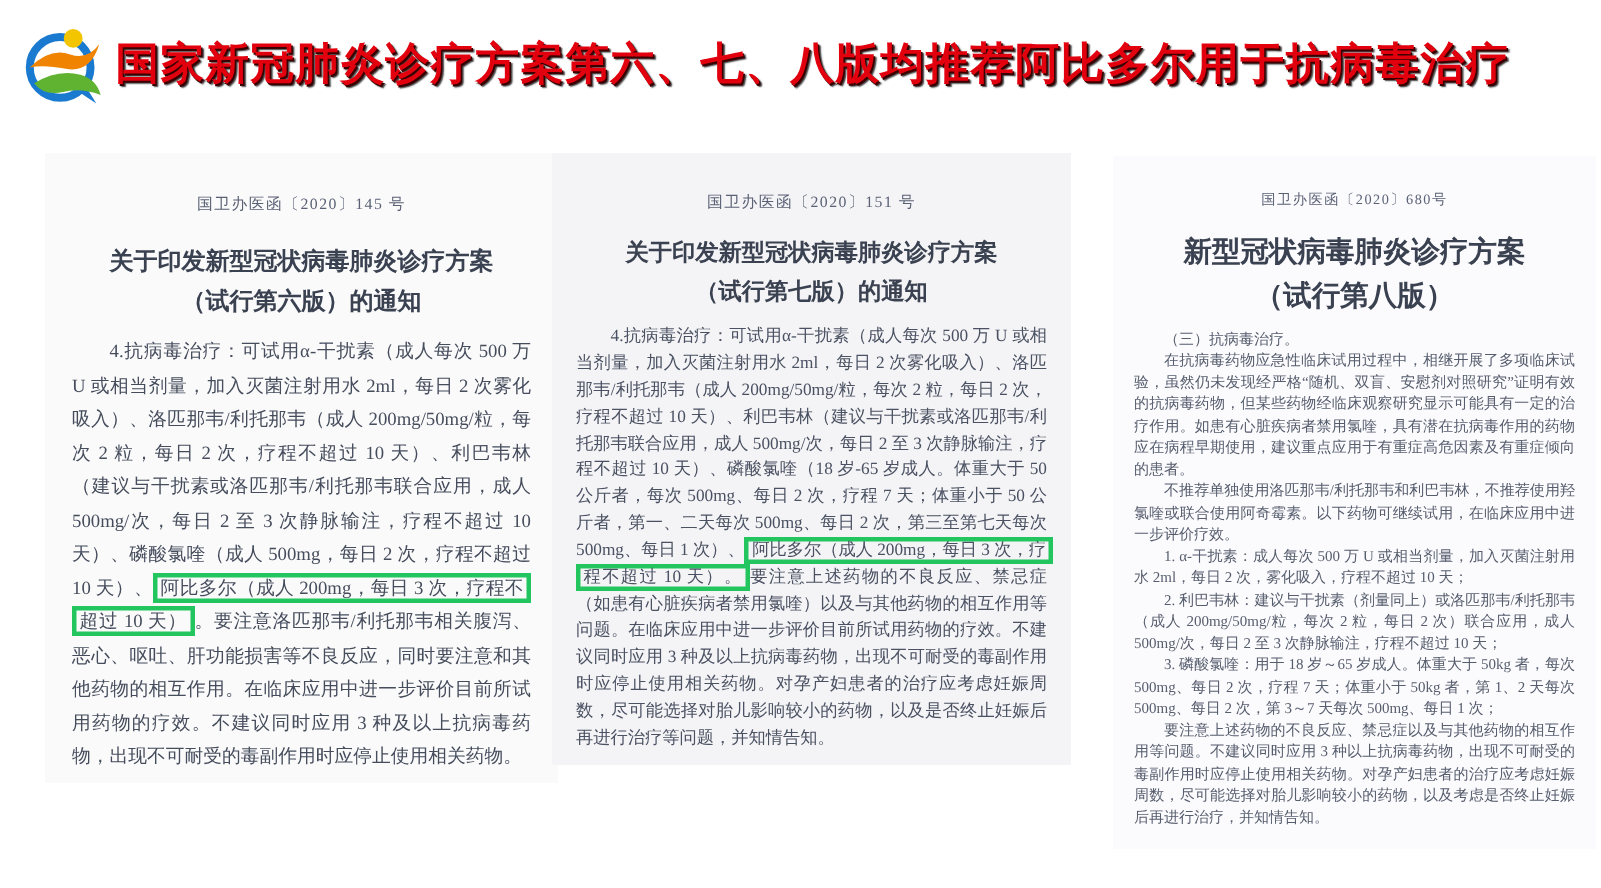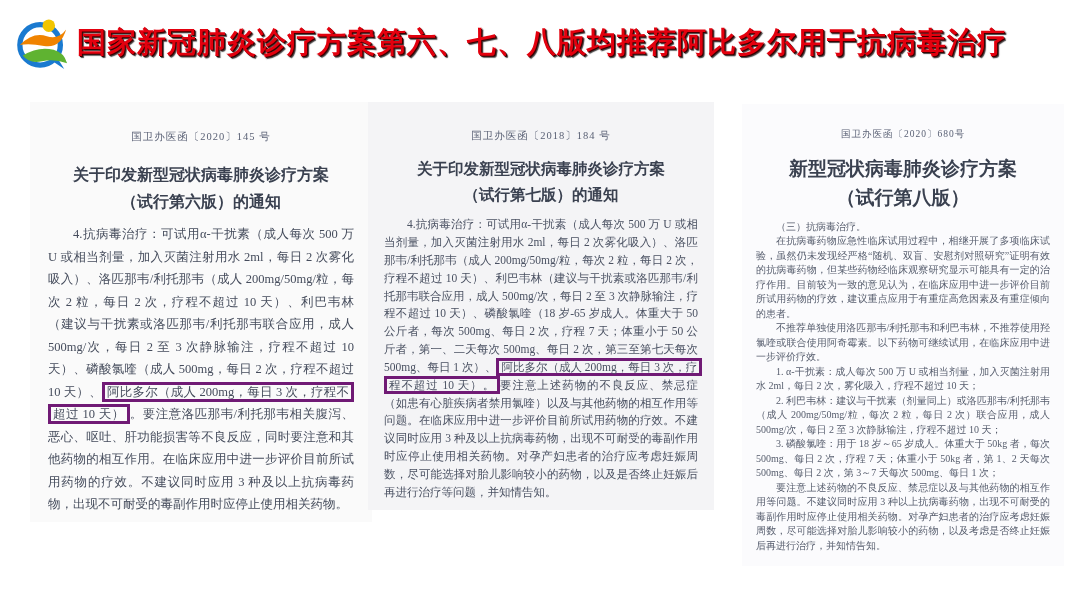--- a/index.html
+++ b/index.html
@@ -20,21 +20,21 @@
     text-shadow:1px 1px 0 #3a0000, 2px 2px 1px rgba(0,0,0,0.75);
   }
 
   
   .doc{position:absolute;box-sizing:border-box;}
   .doc-no{text-align:center;color:#5a6175;letter-spacing:1px;}
   .doc-title{margin:0;text-align:center;font-weight:bold;color:#3a4150;}
   .doc-body p{margin:0;text-align:justify;}
   .doc-body p.indent{text-indent:2em;}
   .boxed{
-    border:3px solid #701a75;padding:0 2px;
+    border:3px solid #22c55e;padding:0 2px;
     box-decoration-break:clone;-webkit-box-decoration-break:clone;
   }
 
   .doc-1{left:30px;top:102px;width:342px;height:420px;padding:26px 18px 20px;
          background:#fafafa;font-size:12.5px;line-height:1.8;color:#454c5c;}
   .doc-1 .doc-no{font-size:10.5px;}
   .doc-1 .doc-title{font-size:16px;line-height:1.7;margin-top:14px;}
   .doc-1 .doc-body{margin-top:8px;}
 
   .doc-2{left:368px;top:102px;width:346px;height:408px;padding:26px 16px 20px;
@@ -74,39 +74,39 @@
       <h2 class="doc-title">
           <div>关于印发新型冠状病毒肺炎诊疗方案</div>
           <div>（试行第六版）的通知</div>
         </h2>
       <div class="doc-body">
           <p class="indent"><span>4.抗病毒治疗：可试用α-干扰素（成人每次 500 万 U 或相当剂量，加入灭菌注射用水 2ml，每日 2 次雾化吸入）、洛匹那韦/利托那韦（成人 200mg/50mg/粒，每次 2 粒，每日 2 次，疗程不超过 10 天）、利巴韦林（建议与干扰素或洛匹那韦/利托那韦联合应用，成人 500mg/次，每日 2 至 3 次静脉输注，疗程不超过 10 天）、磷酸氯喹（成人 500mg，每日 2 次，疗程不超过 10 天）、</span><span class="boxed">阿比多尔（成人 200mg，每日 3 次，疗程不超过 10 天）</span><span>。要注意洛匹那韦/利托那韦相关腹泻、恶心、呕吐、肝功能损害等不良反应，同时要注意和其他药物的相互作用。在临床应用中进一步评价目前所试用药物的疗效。不建议同时应用 3 种及以上抗病毒药物，出现不可耐受的毒副作用时应停止使用相关药物。</span></p>
         </div>
     </article>
 
     <article class="doc doc-2">
-      <div class="doc-no">国卫办医函〔2018〕184 号</div>
+      <div class="doc-no">国卫办医函〔2020〕151 号</div>
       <h2 class="doc-title">
           <div>关于印发新型冠状病毒肺炎诊疗方案</div>
           <div>（试行第七版）的通知</div>
         </h2>
       <div class="doc-body">
           <p class="indent"><span>4.抗病毒治疗：可试用α-干扰素（成人每次 500 万 U 或相当剂量，加入灭菌注射用水 2ml，每日 2 次雾化吸入）、洛匹那韦/利托那韦（成人 200mg/50mg/粒，每次 2 粒，每日 2 次，疗程不超过 10 天）、利巴韦林（建议与干扰素或洛匹那韦/利托那韦联合应用，成人 500mg/次，每日 2 至 3 次静脉输注，疗程不超过 10 天）、磷酸氯喹（18 岁-65 岁成人。体重大于 50 公斤者，每次 500mg、每日 2 次，疗程 7 天；体重小于 50 公斤者，第一、二天每次 500mg、每日 2 次，第三至第七天每次 500mg、每日 1 次）、</span><span class="boxed">阿比多尔（成人 200mg，每日 3 次，疗程不超过 10 天）。</span><span>要注意上述药物的不良反应、禁忌症（如患有心脏疾病者禁用氯喹）以及与其他药物的相互作用等问题。在临床应用中进一步评价目前所试用药物的疗效。不建议同时应用 3 种及以上抗病毒药物，出现不可耐受的毒副作用时应停止使用相关药物。对孕产妇患者的治疗应考虑妊娠周数，尽可能选择对胎儿影响较小的药物，以及是否终止妊娠后再进行治疗等问题，并知情告知。</span></p>
         </div>
     </article>
 
     <article class="doc doc-3">
       <div class="doc-no">国卫办医函〔2020〕680号</div>
       <h2 class="doc-title">
           <div>新型冠状病毒肺炎诊疗方案</div>
           <div>（试行第八版）</div>
         </h2>
       <div class="doc-body">
           <p class="indent"><span>（三）抗病毒治疗。</span></p>
-          <p class="indent"><span>在抗病毒药物应急性临床试用过程中，相继开展了多项临床试验，虽然仍未发现经严格“随机、双盲、安慰剂对照研究”证明有效的抗病毒药物，但某些药物经临床观察研究显示可能具有一定的治疗作用。目前较为一致的意见认为，在临床应用中进一步评价目前所试用药物的疗效，建议重点应用于有重症高危因素及有重症倾向的患者。</span></p>
+          <p class="indent"><span>在抗病毒药物应急性临床试用过程中，相继开展了多项临床试验，虽然仍未发现经严格“随机、双盲、安慰剂对照研究”证明有效的抗病毒药物，但某些药物经临床观察研究显示可能具有一定的治疗作用。如患有心脏疾病者禁用氯喹，具有潜在抗病毒作用的药物应在病程早期使用，建议重点应用于有重症高危因素及有重症倾向的患者。</span></p>
           <p class="indent"><span>不推荐单独使用洛匹那韦/利托那韦和利巴韦林，不推荐使用羟氯喹或联合使用阿奇霉素。以下药物可继续试用，在临床应用中进一步评价疗效。</span></p>
           <p class="indent"><span>1. α-干扰素：成人每次 500 万 U 或相当剂量，加入灭菌注射用水 2ml，每日 2 次，雾化吸入，疗程不超过 10 天；</span></p>
           <p class="indent"><span>2. 利巴韦林：建议与干扰素（剂量同上）或洛匹那韦/利托那韦（成人 200mg/50mg/粒，每次 2 粒，每日 2 次）联合应用，成人 500mg/次，每日 2 至 3 次静脉输注，疗程不超过 10 天；</span></p>
           <p class="indent"><span>3. 磷酸氯喹：用于 18 岁～65 岁成人。体重大于 50kg 者，每次 500mg、每日 2 次，疗程 7 天；体重小于 50kg 者，第 1、2 天每次 500mg、每日 2 次，第 3～7 天每次 500mg、每日 1 次；</span></p>
           <p class="indent"><span>要注意上述药物的不良反应、禁忌症以及与其他药物的相互作用等问题。不建议同时应用 3 种以上抗病毒药物，出现不可耐受的毒副作用时应停止使用相关药物。对孕产妇患者的治疗应考虑妊娠周数，尽可能选择对胎儿影响较小的药物，以及考虑是否终止妊娠后再进行治疗，并知情告知。</span></p>
         </div>
     </article>
   </main>
 
 </div>

